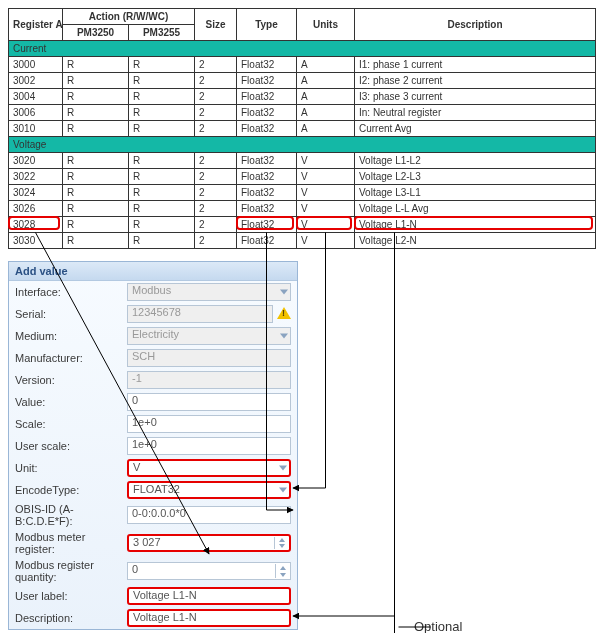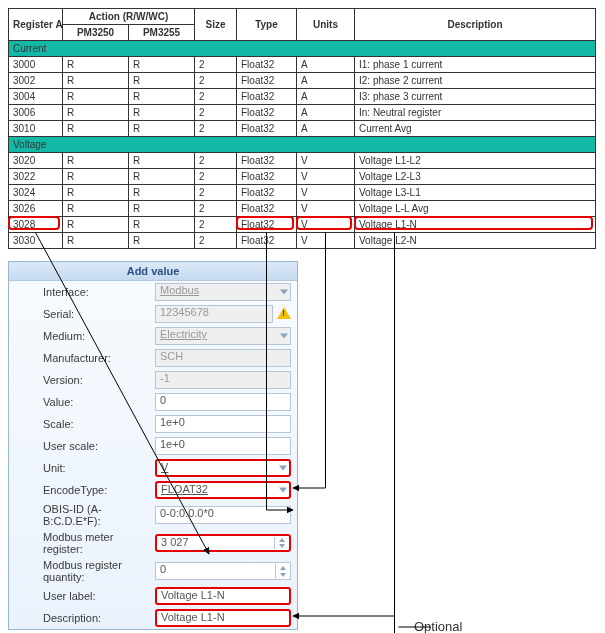--- a/index.html
+++ b/index.html
@@ -56,49 +56,46 @@
     background: linear-gradient(#f7fbff,#eaf2fb);
     font-size:11px;
   }
   .panel-title {
     background: linear-gradient(#dce9f7,#c5d9ef);
     color:#2a5083;
     font-weight:bold;
     padding:3px 6px;
     font-size:11px;
     border-bottom:1px solid #b3c9e1;
-    text-align:center;
   }
   .form-row {
     display:flex;
     align-items:center;
     padding:2px 6px;
     min-height:20px;
   }
   .form-label {
     width:112px;
     color:#3a3a3a;
-    margin-left:28px;
   }
   .form-field {
     flex:1;
     height:18px;
     border:1px solid #b7c6d6;
     background:#fff;
     font-size:11px;
     padding:0 4px;
     color:#555;
   }
   .form-field.readonly {
     background:#efefef;
     color:#999;
   }
   .form-field.select {
     position:relative;
-    text-decoration:underline;
   }
   .sel-arrow {
     position:absolute; right:2px; top:50%;
     transform:translateY(-50%);
     width:0;height:0;
     border-left:4px solid transparent;
     border-right:4px solid transparent;
     border-top:5px solid #8aa3c0;
   }
   .spin {

